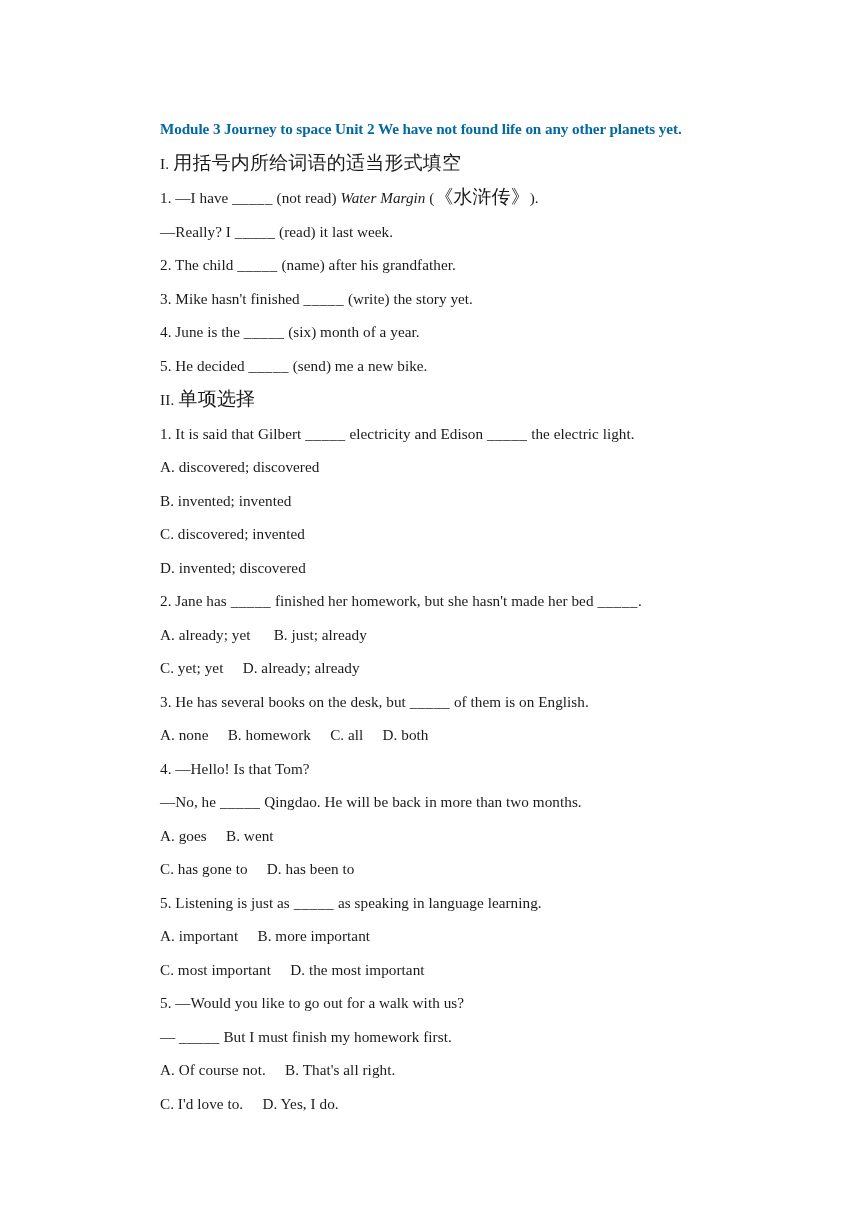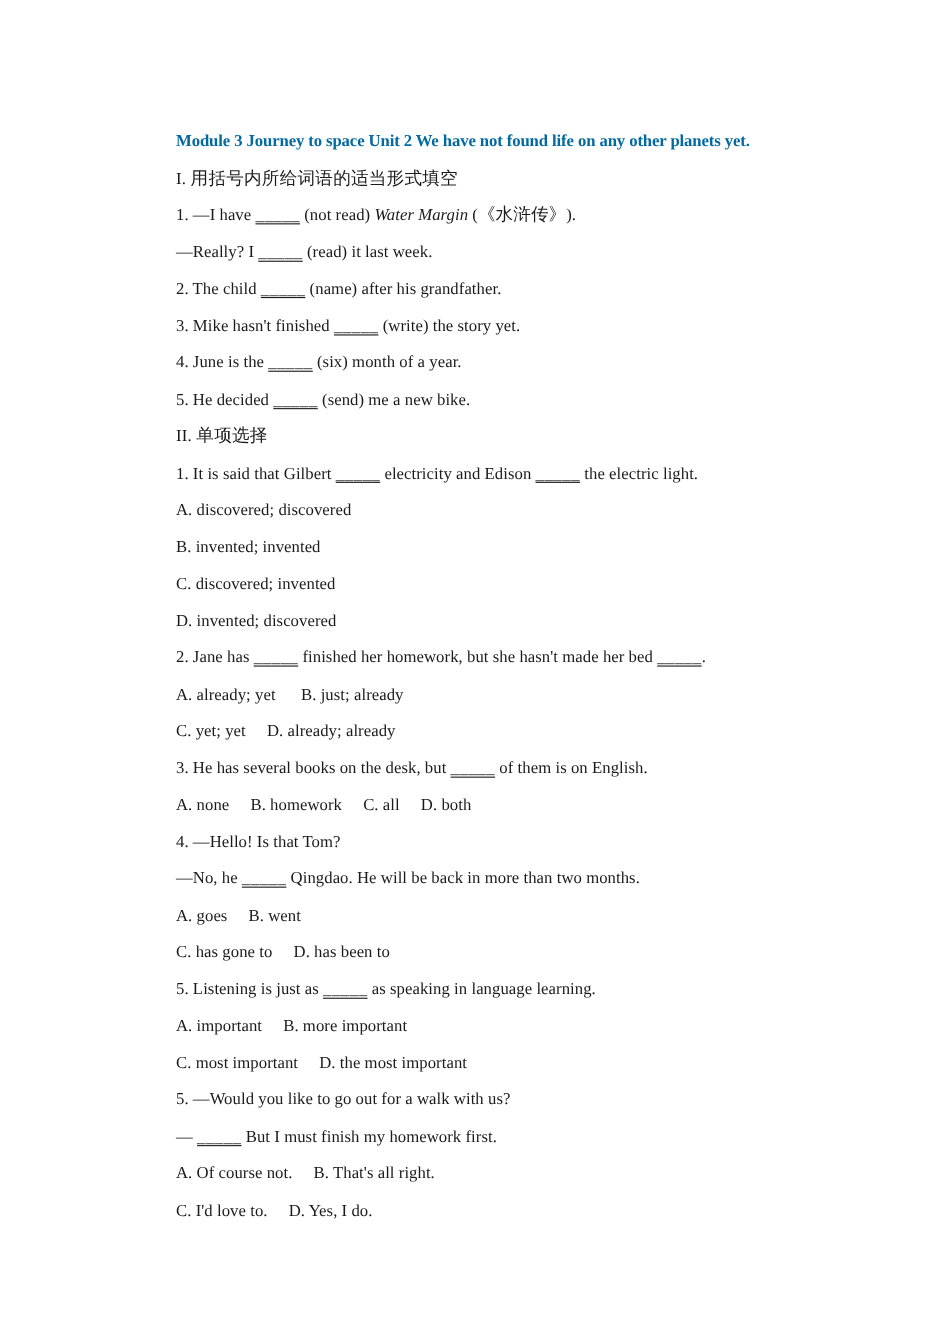--- a/index.html
+++ b/index.html
@@ -35,32 +35,31 @@
   }
   .line.title {
     font-weight: bold;
     color: #0369a1;
     letter-spacing: -0.1px;
   }
   .line.section-heading {
     letter-spacing: 0.2px;
   }
   .line .blank {
-    text-decoration: underline;
     text-underline-offset: 2.5px;
     text-decoration-thickness: 1px;
     letter-spacing: 0.5px;
   }
   .line em,
   .line .italic {
     font-style: italic;
   }
   .cjk {
     font-family: Liberation Sans, sans-serif;
-    font-size: 16px;
+    font-size: 19px;
   }
 </style>
 </head>
 <body>
 
 <div class="page">
   <div class="doc-body">
     <div class="line title">Module 3 Journey to space Unit 2 We have not found life on any other planets yet.</div>
     <div id="content">
         <div class="line section-heading">I. <span class="cjk">用括号内所给词语的适当形式填空</span></div>

